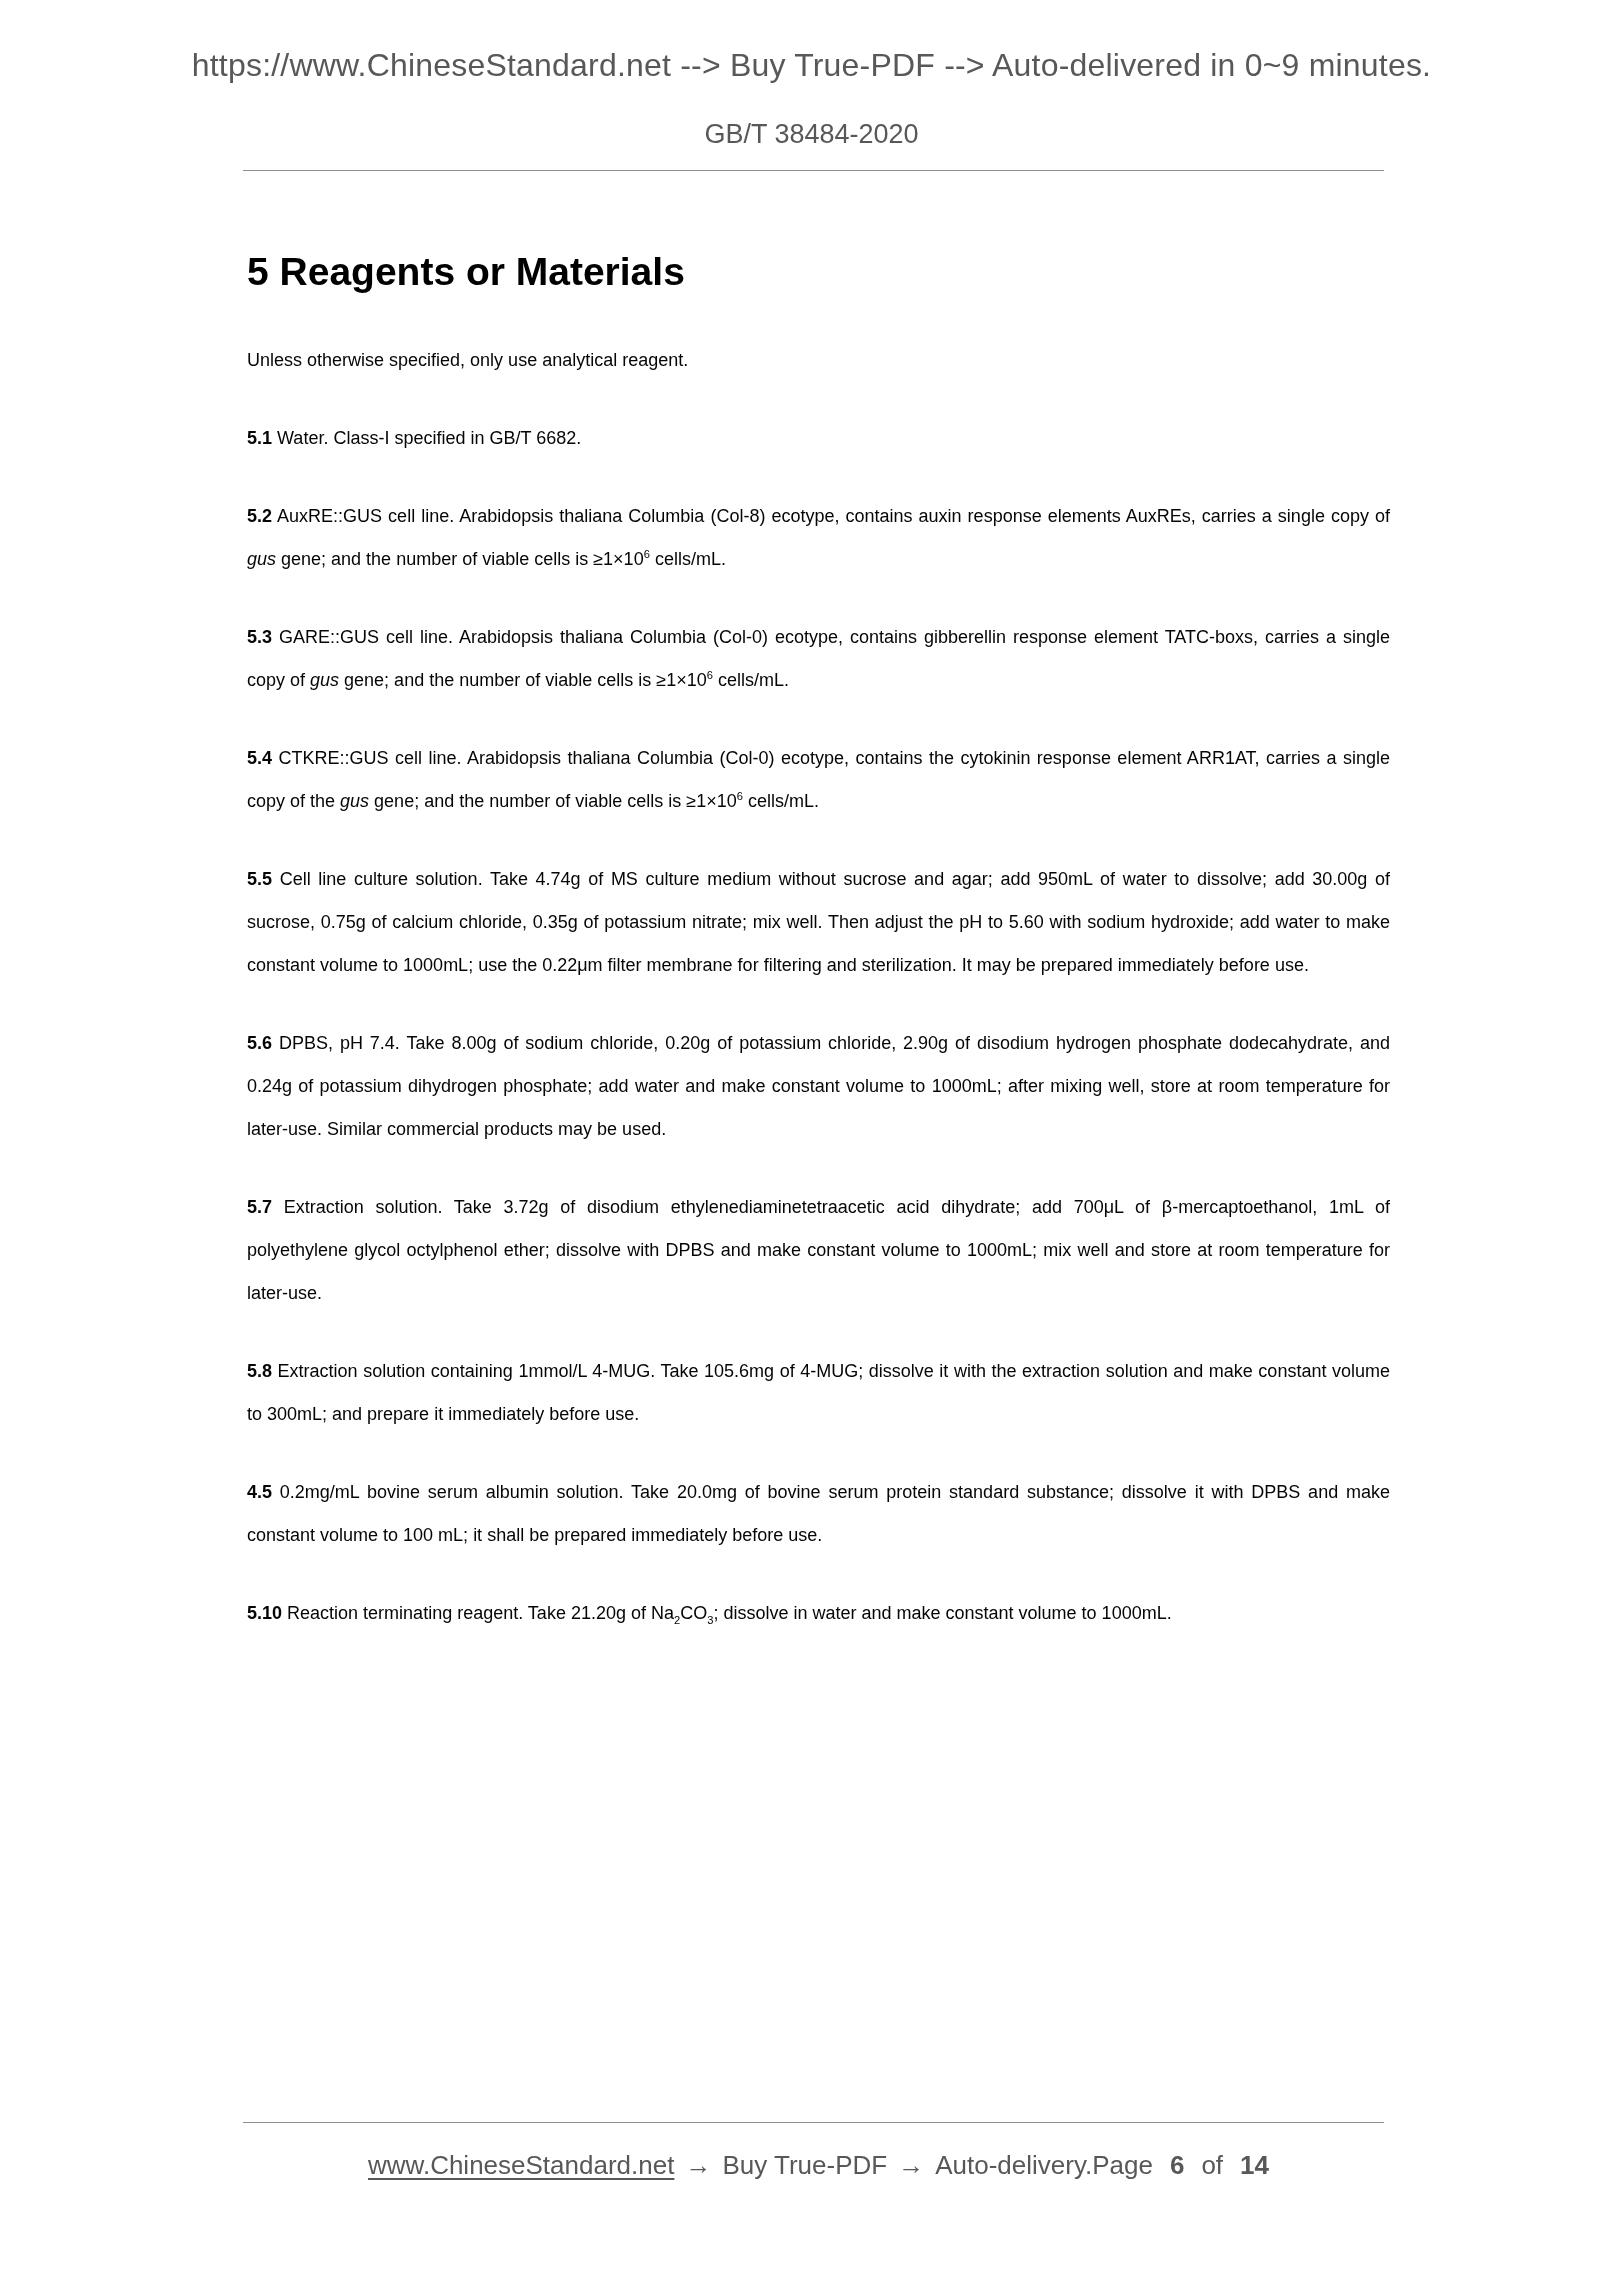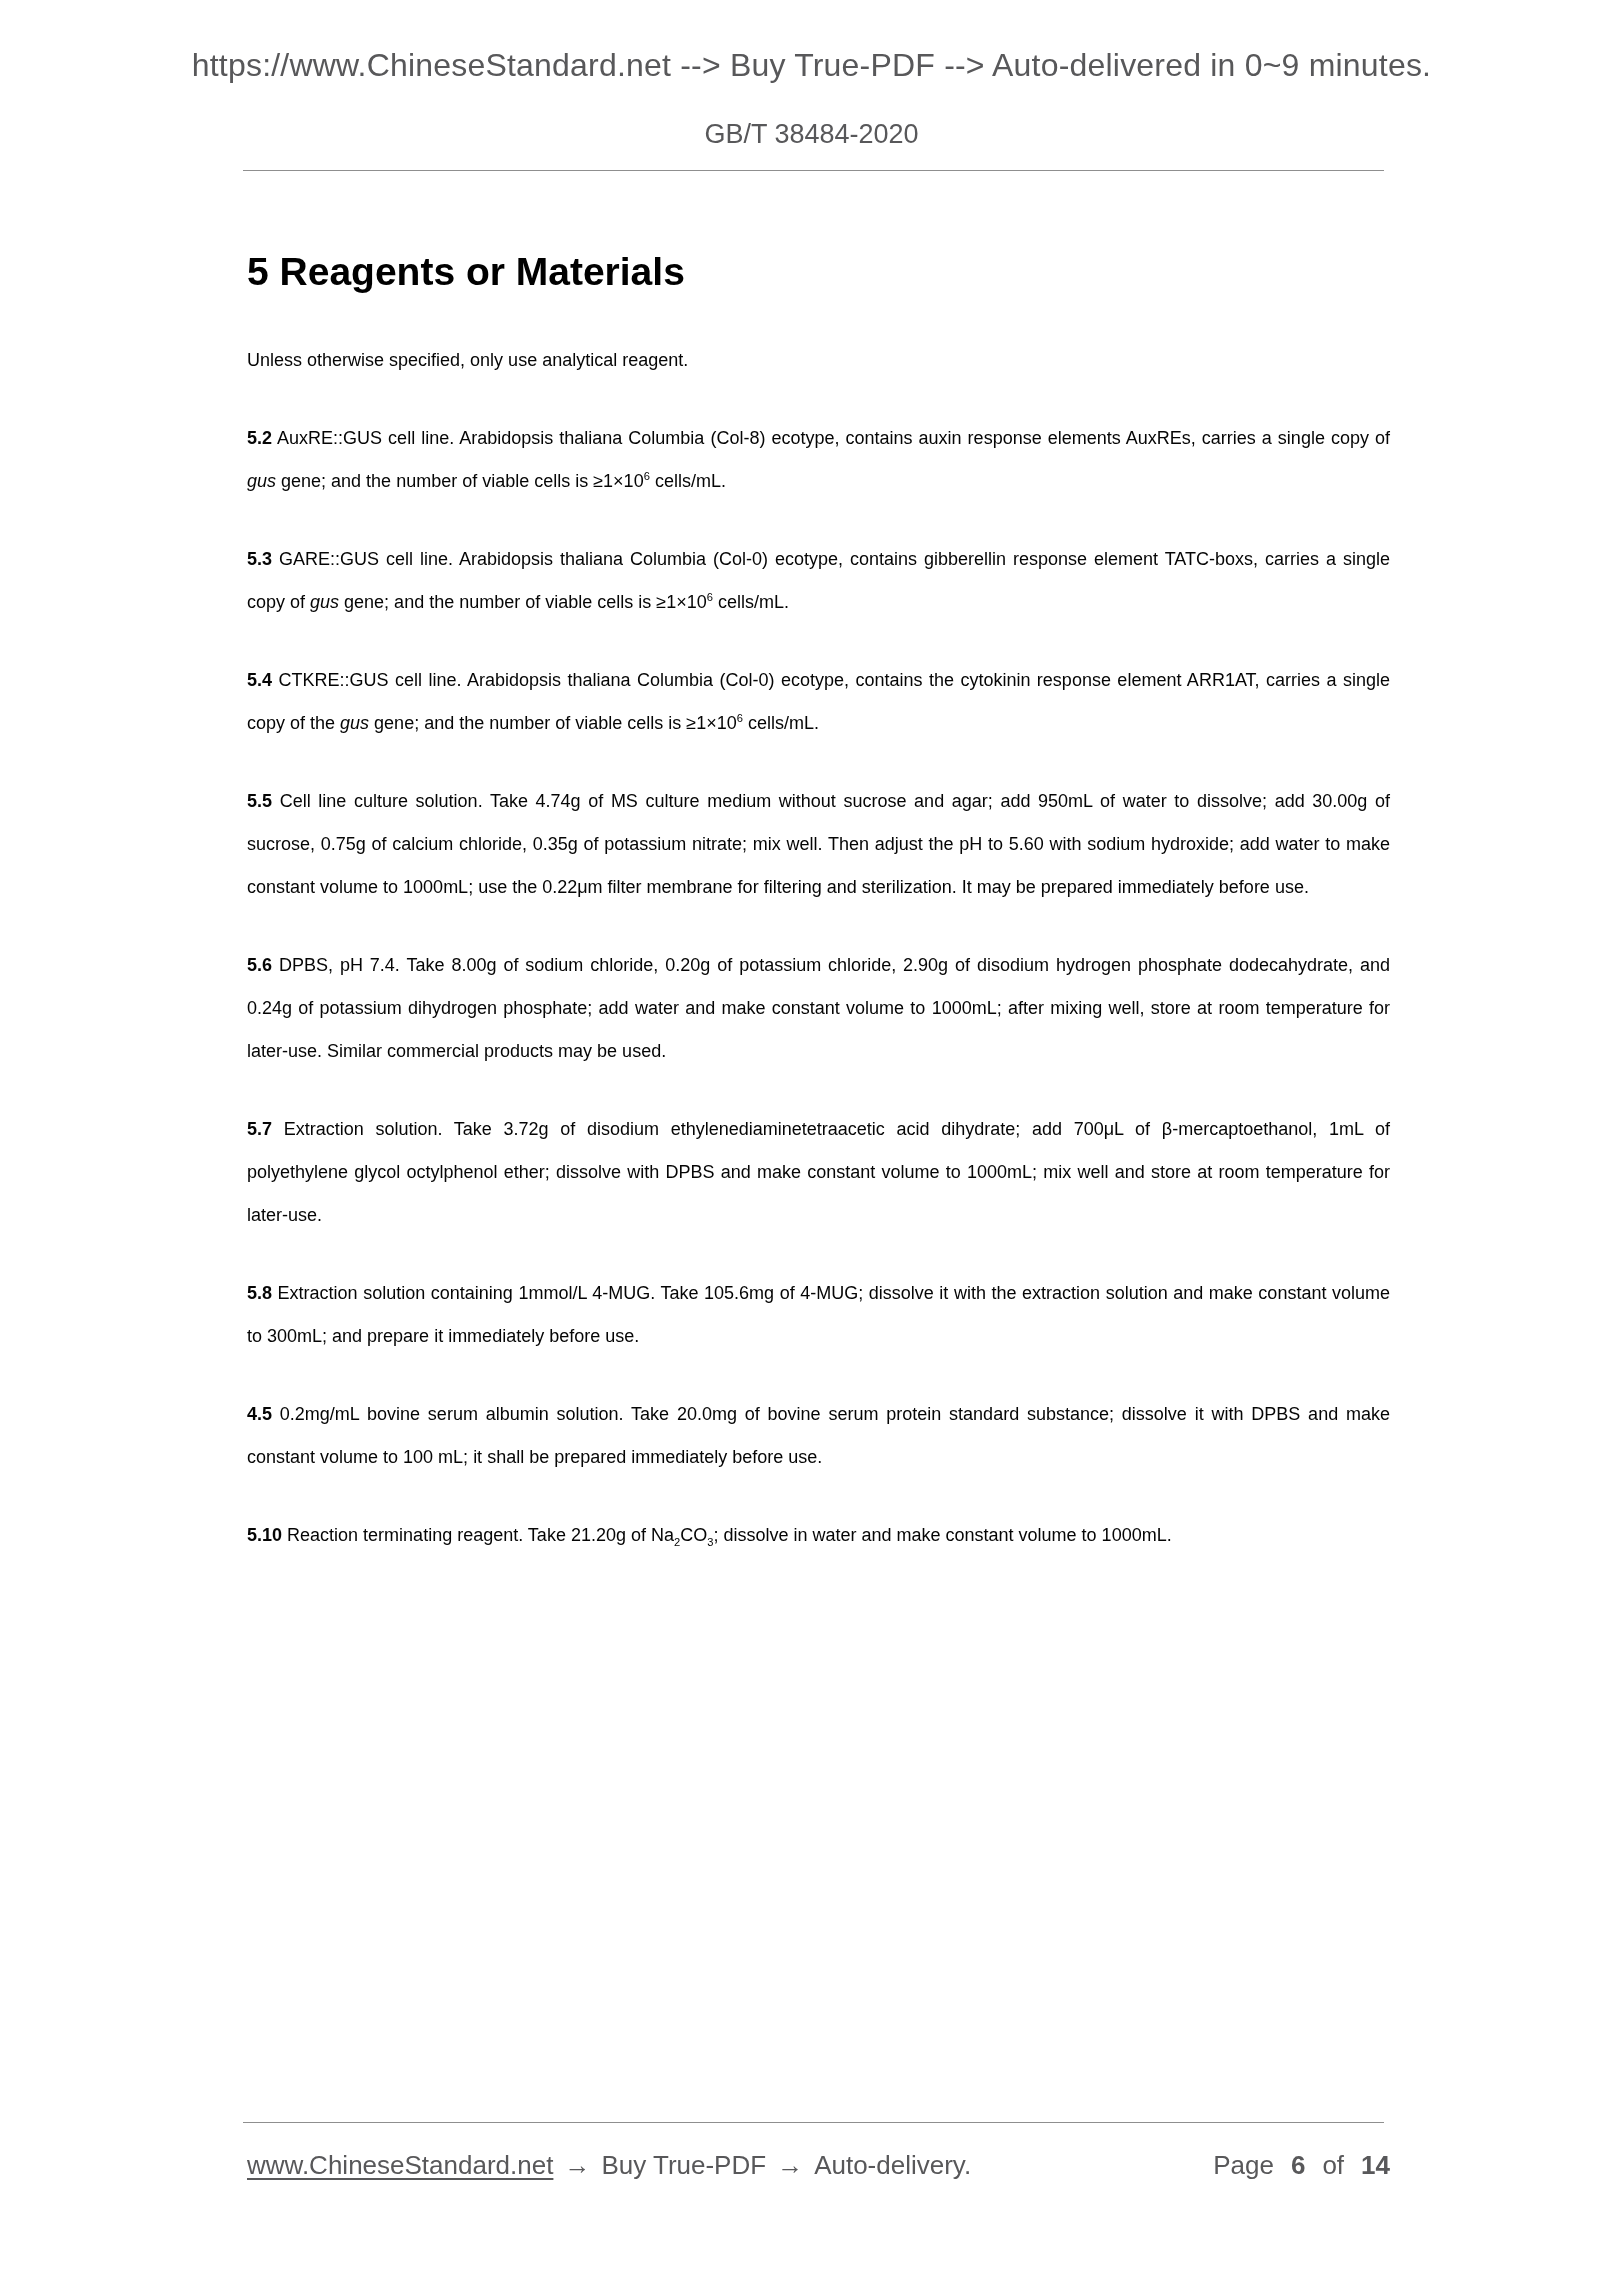--- a/index.html
+++ b/index.html
@@ -59,21 +59,21 @@
   p.para b.num { font-weight: bold; }
   p.para i { font-style: italic; }
   p.para sup { font-size: 0.62em; vertical-align: super; line-height: 0; }
   p.para sub { font-size: 0.62em; vertical-align: sub; line-height: 0; }
   .footer-row {
     position: absolute;
     top: 2150px;
     left: 247px;
     width: 1143px;
     display: flex;
-    justify-content: space-between;
+    justify-content: center;
     align-items: baseline;
     font-size: 26px;
     color: #58585a;
   }
   .footer-left { display: inline-flex; gap: 11px; align-items: baseline; white-space: nowrap; }
   .footer-link { text-decoration: underline; text-underline-offset: 4.2px; color: #58585a; cursor: pointer; }
   .arrow-glyph { font-size: 26px; }
   .page-indicator { display: inline-flex; gap: 17px; align-items: baseline; white-space: nowrap; }
   .page-indicator .bold { font-weight: bold; }
 </style>
@@ -83,20 +83,21 @@
 <div class="header-tagline">https://www.ChineseStandard.net --&gt; Buy True-PDF --&gt; Auto-delivered in 0~9 minutes.</div>
 
 <div class="standard-number">GB/T 38484-2020</div>
 
 <div class="rule header-rule"></div>
 
 <div class="content">
   <h1 class="section-title">5 Reagents or Materials</h1>
   <div>
       <p class="para"><span>Unless otherwise specified, only use analytical reagent.</span></p>
+      <p class="para"><b class="num">5.1</b> <span>Water. Class-I specified in GB/T 6682.</span></p>
       <p class="para justify"><b class="num">5.2</b> <span>AuxRE::GUS cell line. Arabidopsis thaliana Columbia (Col-8) ecotype, contains auxin response elements AuxREs, carries a single copy of </span><i>gus</i><span> gene; and the number of viable cells is ≥1×10</span><sup>6</sup><span> cells/mL.</span></p>
       <p class="para justify"><b class="num">5.3</b> <span>GARE::GUS cell line. Arabidopsis thaliana Columbia (Col-0) ecotype, contains gibberellin response element TATC-boxs, carries a single copy of </span><i>gus</i><span> gene; and the number of viable cells is ≥1×10</span><sup>6</sup><span> cells/mL.</span></p>
       <p class="para justify"><b class="num">5.4</b> <span>CTKRE::GUS cell line. Arabidopsis thaliana Columbia (Col-0) ecotype, contains the cytokinin response element ARR1AT, carries a single copy of the </span><i>gus</i><span> gene; and the number of viable cells is ≥1×10</span><sup>6</sup><span> cells/mL.</span></p>
       <p class="para justify"><b class="num">5.5</b> <span>Cell line culture solution. Take 4.74g of MS culture medium without sucrose and agar; add 950mL of water to dissolve; add 30.00g of sucrose, 0.75g of calcium chloride, 0.35g of potassium nitrate; mix well. Then adjust the pH to 5.60 with sodium hydroxide; add water to make constant volume to 1000mL; use the 0.22μm filter membrane for filtering and sterilization. It may be prepared immediately before use.</span></p>
       <p class="para justify"><b class="num">5.6</b> <span>DPBS, pH 7.4. Take 8.00g of sodium chloride, 0.20g of potassium chloride, 2.90g of disodium hydrogen phosphate dodecahydrate, and 0.24g of potassium dihydrogen phosphate; add water and make constant volume to 1000mL; after mixing well, store at room temperature for later-use. Similar commercial products may be used.</span></p>
       <p class="para justify"><b class="num">5.7</b> <span>Extraction solution. Take 3.72g of disodium ethylenediaminetetraacetic acid dihydrate; add 700μL of β-mercaptoethanol, 1mL of polyethylene glycol octylphenol ether; dissolve with DPBS and make constant volume to 1000mL; mix well and store at room temperature for later-use.</span></p>
       <p class="para justify"><b class="num">5.8</b> <span>Extraction solution containing 1mmol/L 4-MUG. Take 105.6mg of 4-MUG; dissolve it with the extraction solution and make constant volume to 300mL; and prepare it immediately before use.</span></p>
       <p class="para justify"><b class="num">4.5</b> <span>0.2mg/mL bovine serum albumin solution. Take 20.0mg of bovine serum protein standard substance; dissolve it with DPBS and make constant volume to 100 mL; it shall be prepared immediately before use.</span></p>
       <p class="para justify"><b class="num">5.10</b> <span>Reaction terminating reagent. Take 21.20g of Na</span><sub>2</sub><span>CO</span><sub>3</sub><span>; dissolve in water and make constant volume to 1000mL.</span></p>
     </div>

